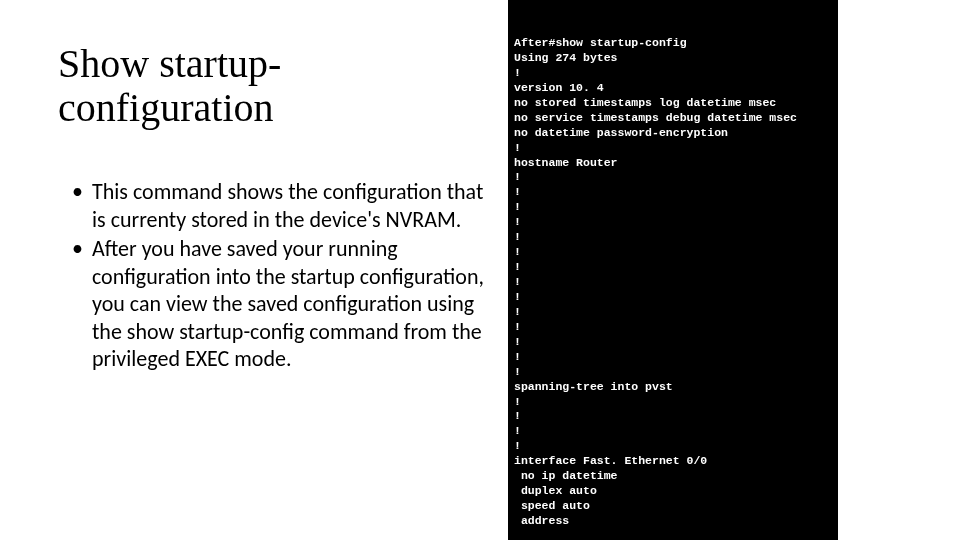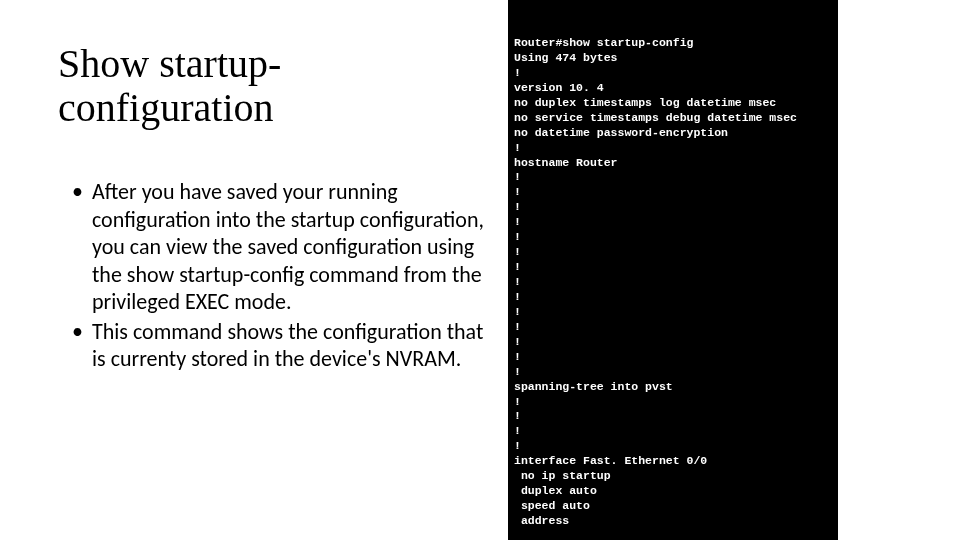--- a/index.html
+++ b/index.html
@@ -54,30 +54,30 @@
       white-space: pre;
       overflow: hidden;
     }
   </style>
 </head>
 <body>
 
 <div class="left-panel">
   <h1 class="slide-title">Show startup-configuration</h1>
   <ul class="bullet-list">
+    <li>This command shows the configuration that is currenty stored in the device's NVRAM.</li>
     <li>After you have saved your running configuration into the startup configuration, you can view the saved configuration using the show startup-config command from the privileged EXEC mode.</li>
-    <li>This command shows the configuration that is currenty stored in the device's NVRAM.</li>
   </ul>
 </div>
 
-<div class="right-panel"><span>Router#show startup-config</span>
-<span>Using 474 bytes</span>
+<div class="right-panel"><span>After#show startup-config</span>
+<span>Using 274 bytes</span>
 <span>!</span>
 <span>version 10. 4</span>
-<span>no duplex timestamps log datetime msec</span>
+<span>no stored timestamps log datetime msec</span>
 <span>no service timestamps debug datetime msec</span>
 <span>no datetime password-encryption</span>
 <span>!</span>
 <span>hostname Router</span>
 <span>!</span>
 <span>!</span>
 <span>!</span>
 <span>!</span>
 <span>!</span>
 <span>!</span>
@@ -88,16 +88,16 @@
 <span>!</span>
 <span>!</span>
 <span>!</span>
 <span>!</span>
 <span>spanning-tree into pvst</span>
 <span>!</span>
 <span>!</span>
 <span>!</span>
 <span>!</span>
 <span>interface Fast. Ethernet 0/0</span>
-<span> no ip startup</span>
+<span> no ip datetime</span>
 <span> duplex auto</span>
 <span> speed auto</span>
 <span> address</span></div>
 
 </body></html>

